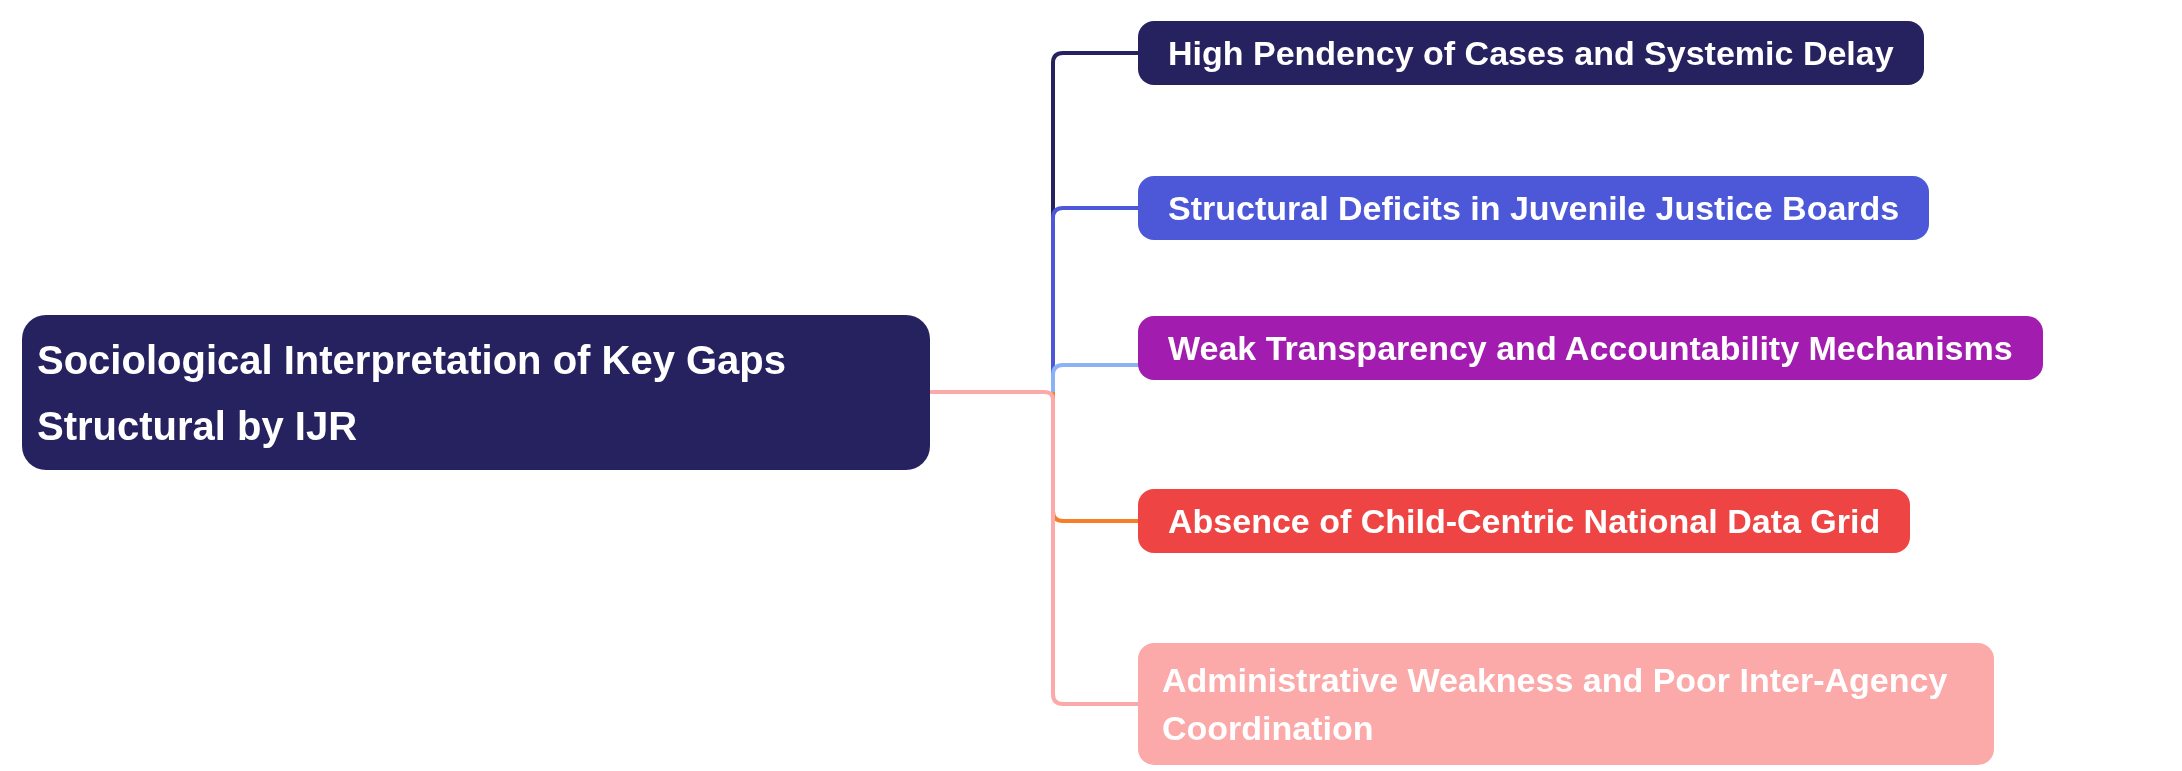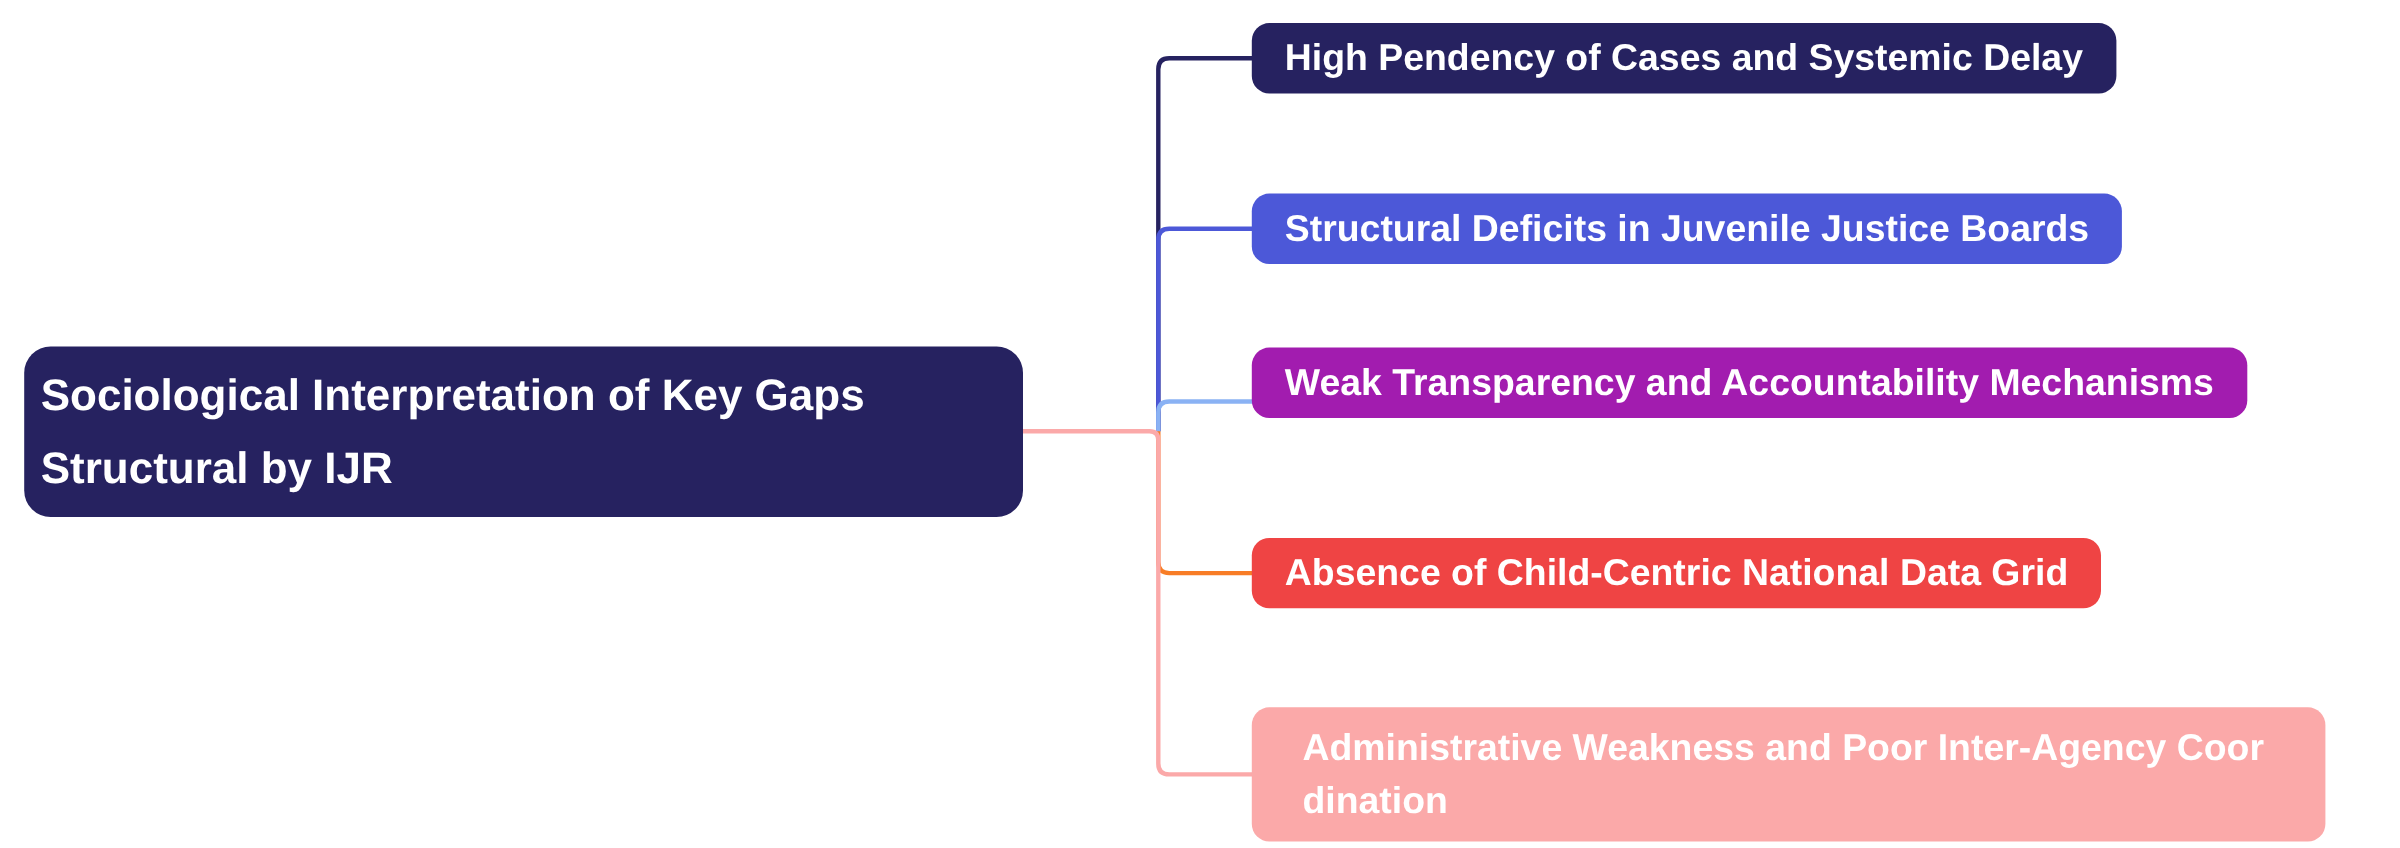--- a/index.html
+++ b/index.html
@@ -52,24 +52,24 @@
     white-space: nowrap;
     border-radius: 16px;
   }
   .branch-1 { top: 21px;  background: #262260; text-align: right; }
   .branch-2 { top: 176px; background: #4c58d8; }
   .branch-3 { top: 316px; background: #a21caf; }
   .branch-4 { top: 489px; background: #ef4444; }
   .branch-5 {
     top: 643px;
     background: #fba9a9;
-    width: 976px;
+    width: 856px;
     white-space: normal;
     word-break: break-all;
-    padding: 13px 46px;
+    padding: 13px 24px;
   }
 </style>
 </head>
 <body>
 
 <div class="canvas">
 
   <svg class="connectors" viewBox="0 0 2182 771" xmlns="http://www.w3.org/2000/svg">
 
     <path d="M 1053 392 L 1053 63 Q 1053 53 1063 53 L 1140 53" fill="none" stroke="#262260" stroke-width="4"></path>

